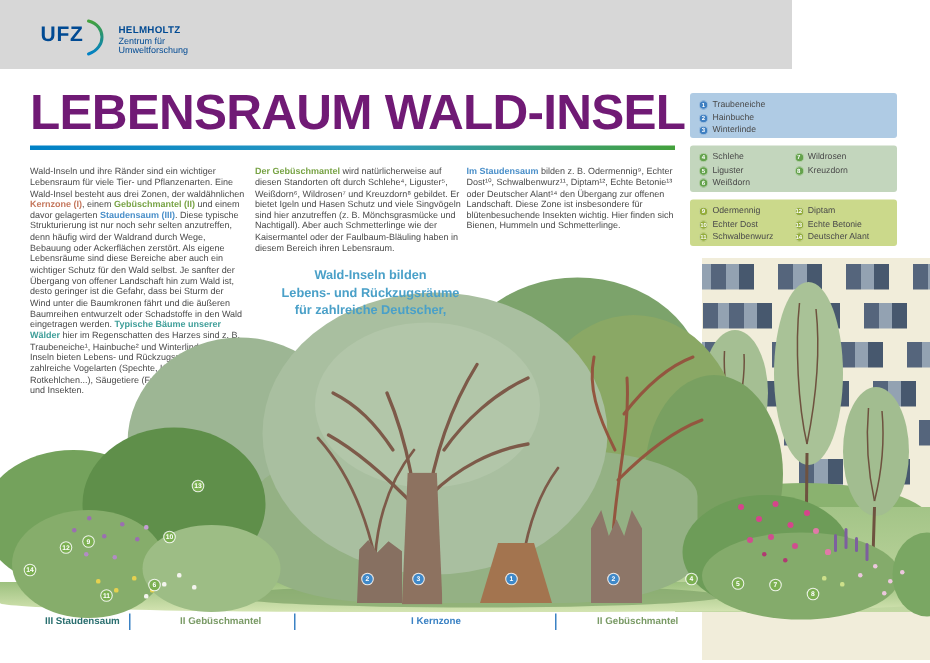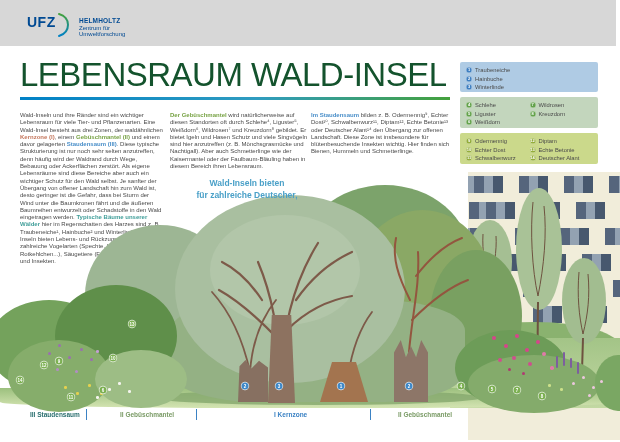--- a/index.html
+++ b/index.html
@@ -1,29 +1,29 @@
 <!DOCTYPE html>
 <html><head>
 <meta charset="utf-8">
 <style>
   * { margin:0; padding:0; box-sizing:border-box; }
   html,body { background:#fff; }
   body { font-family:"Liberation Sans","DejaVu Sans",sans-serif; }
   #page { position:relative; width:620px; height:442px; background:#ffffff; overflow:hidden; }
 
   
-  #header-band { position:absolute; left:0; top:0; width:616px; height:46px; background:#d7d7d7; }
+  #header-band { position:absolute; left:0; top:0; width:528px; height:46px; background:#d7d7d7; }
   #logo { position:absolute; left:27px; top:12px; height:24px; }
   #logo-acronym { position:absolute; left:0; top:2px; font-size:14px; font-weight:bold; color:#004a93; letter-spacing:0.5px; }
   #logo-swoosh { position:absolute; left:30px; top:0; }
   #logo-org { position:absolute; left:52px; top:5px; font-size:6.5px; font-weight:bold; color:#004a93; letter-spacing:0.2px; }
   #logo-sub { position:absolute; left:52px; top:13px; font-size:6px; color:#004a93; }
 
   
-  #page-title { position:absolute; left:20px; top:56px; font-size:33px; font-weight:normal; color:#14532d; letter-spacing:-0.5px; white-space:nowrap; }
+  #page-title { position:absolute; left:20px; top:56px; font-size:33px; font-weight:bold; color:#701a75; letter-spacing:-0.5px; white-space:nowrap; }
   #title-underline { position:absolute; left:20px; top:97px; width:430px; height:3px;
       background:linear-gradient(90deg,#0081c6 0%,#2f9cc0 55%,#44a13c 100%); }
 
   
   .lg-box { position:absolute; left:460px; width:138px; border-radius:2px; padding:4px 5px 3px 6px; }
   #lg-trees  { top:62px;  height:30px; background:#afcbe4; }
   #lg-shrubs { top:97px;  height:31px; background:#c3d6bd; }
   #lg-herbs  { top:133px; height:31px; background:#cbd98b; }
   .lg-cols { display:flex; }
   .lg-col { width:64px; }
@@ -196,21 +196,22 @@
     </div>
   </div>
 
   <p id="col-1" class="col"><span>Wald-Inseln und ihre Ränder sind ein wichtiger Lebensraum für viele Tier- und Pflanzenarten. Eine Wald-Insel besteht aus drei Zonen, der waldähnlichen </span><span class="kz">Kernzone (I)</span><span>, einem </span><span class="gb">Gebüschmantel (II)</span><span> und einem davor gelagerten </span><span class="st">Staudensaum (III)</span><span>. Diese typische Strukturierung ist nur noch sehr selten anzutreffen, denn häufig wird der Waldrand durch Wege, Bebauung oder Ackerflächen zerstört. Als eigene Lebensräume sind diese Bereiche aber auch ein wichtiger Schutz für den Wald selbst. Je sanfter der Übergang von offener Landschaft hin zum Wald ist, desto geringer ist die Gefahr, dass bei Sturm der Wind unter die Baumkronen fährt und die äußeren Baumreihen entwurzelt oder Schadstoffe in den Wald eingetragen werden. </span><span class="tl">Typische Bäume unserer Wälder</span><span> hier im Regenschatten des Harzes sind z. B. Traubeneiche¹, Hainbuche² und Winterlinde³. Wald-Inseln bieten Lebens- und Rückzugsräume für zahlreiche Vogelarten (Spechte, Kleiber, Rotkehlchen...), Säugetiere (Fuchs, Fledermaus...) und Insekten.</span></p>
 
   <p id="col-2" class="col"><span class="gb">Der Gebüschmantel</span><span> wird natürlicherweise auf diesen Standorten oft durch Schlehe⁴, Liguster⁵, Weißdorn⁶, Wildrosen⁷ und Kreuzdorn⁸ gebildet. Er bietet Igeln und Hasen Schutz und viele Singvögeln sind hier anzutreffen (z. B. Mönchsgrasmücke und Nachtigall). Aber auch Schmetterlinge wie der Kaisermantel oder der Faulbaum-Bläuling haben in diesem Bereich ihren Lebensraum.</span></p>
 
   <p id="col-3" class="col"><span class="st">Im Staudensaum</span><span> bilden z. B. Odermennig⁹, Echter Dost¹⁰, Schwalbenwurz¹¹, Diptam¹², Echte Betonie¹³ oder Deutscher Alant¹⁴ den Übergang zur offenen Landschaft. Diese Zone ist insbesondere für blütenbesuchende Insekten wichtig. Hier finden sich Bienen, Hummeln und Schmetterlinge.</span></p>
 
   <div id="callout">
-    <div>Wald-Inseln bieten</div>
+    <div>Wald-Inseln bilden</div>
+    <div>Lebens- und Rückzugsräume</div>
     <div>für zahlreiche Deutscher,</div>
   </div>
 
   <div id="stage">
 
     <div id="building">
       <div class="win-row"></div>
       <div class="win-row"></div>
       <div class="win-row"></div>
       <div class="win-row"></div>

